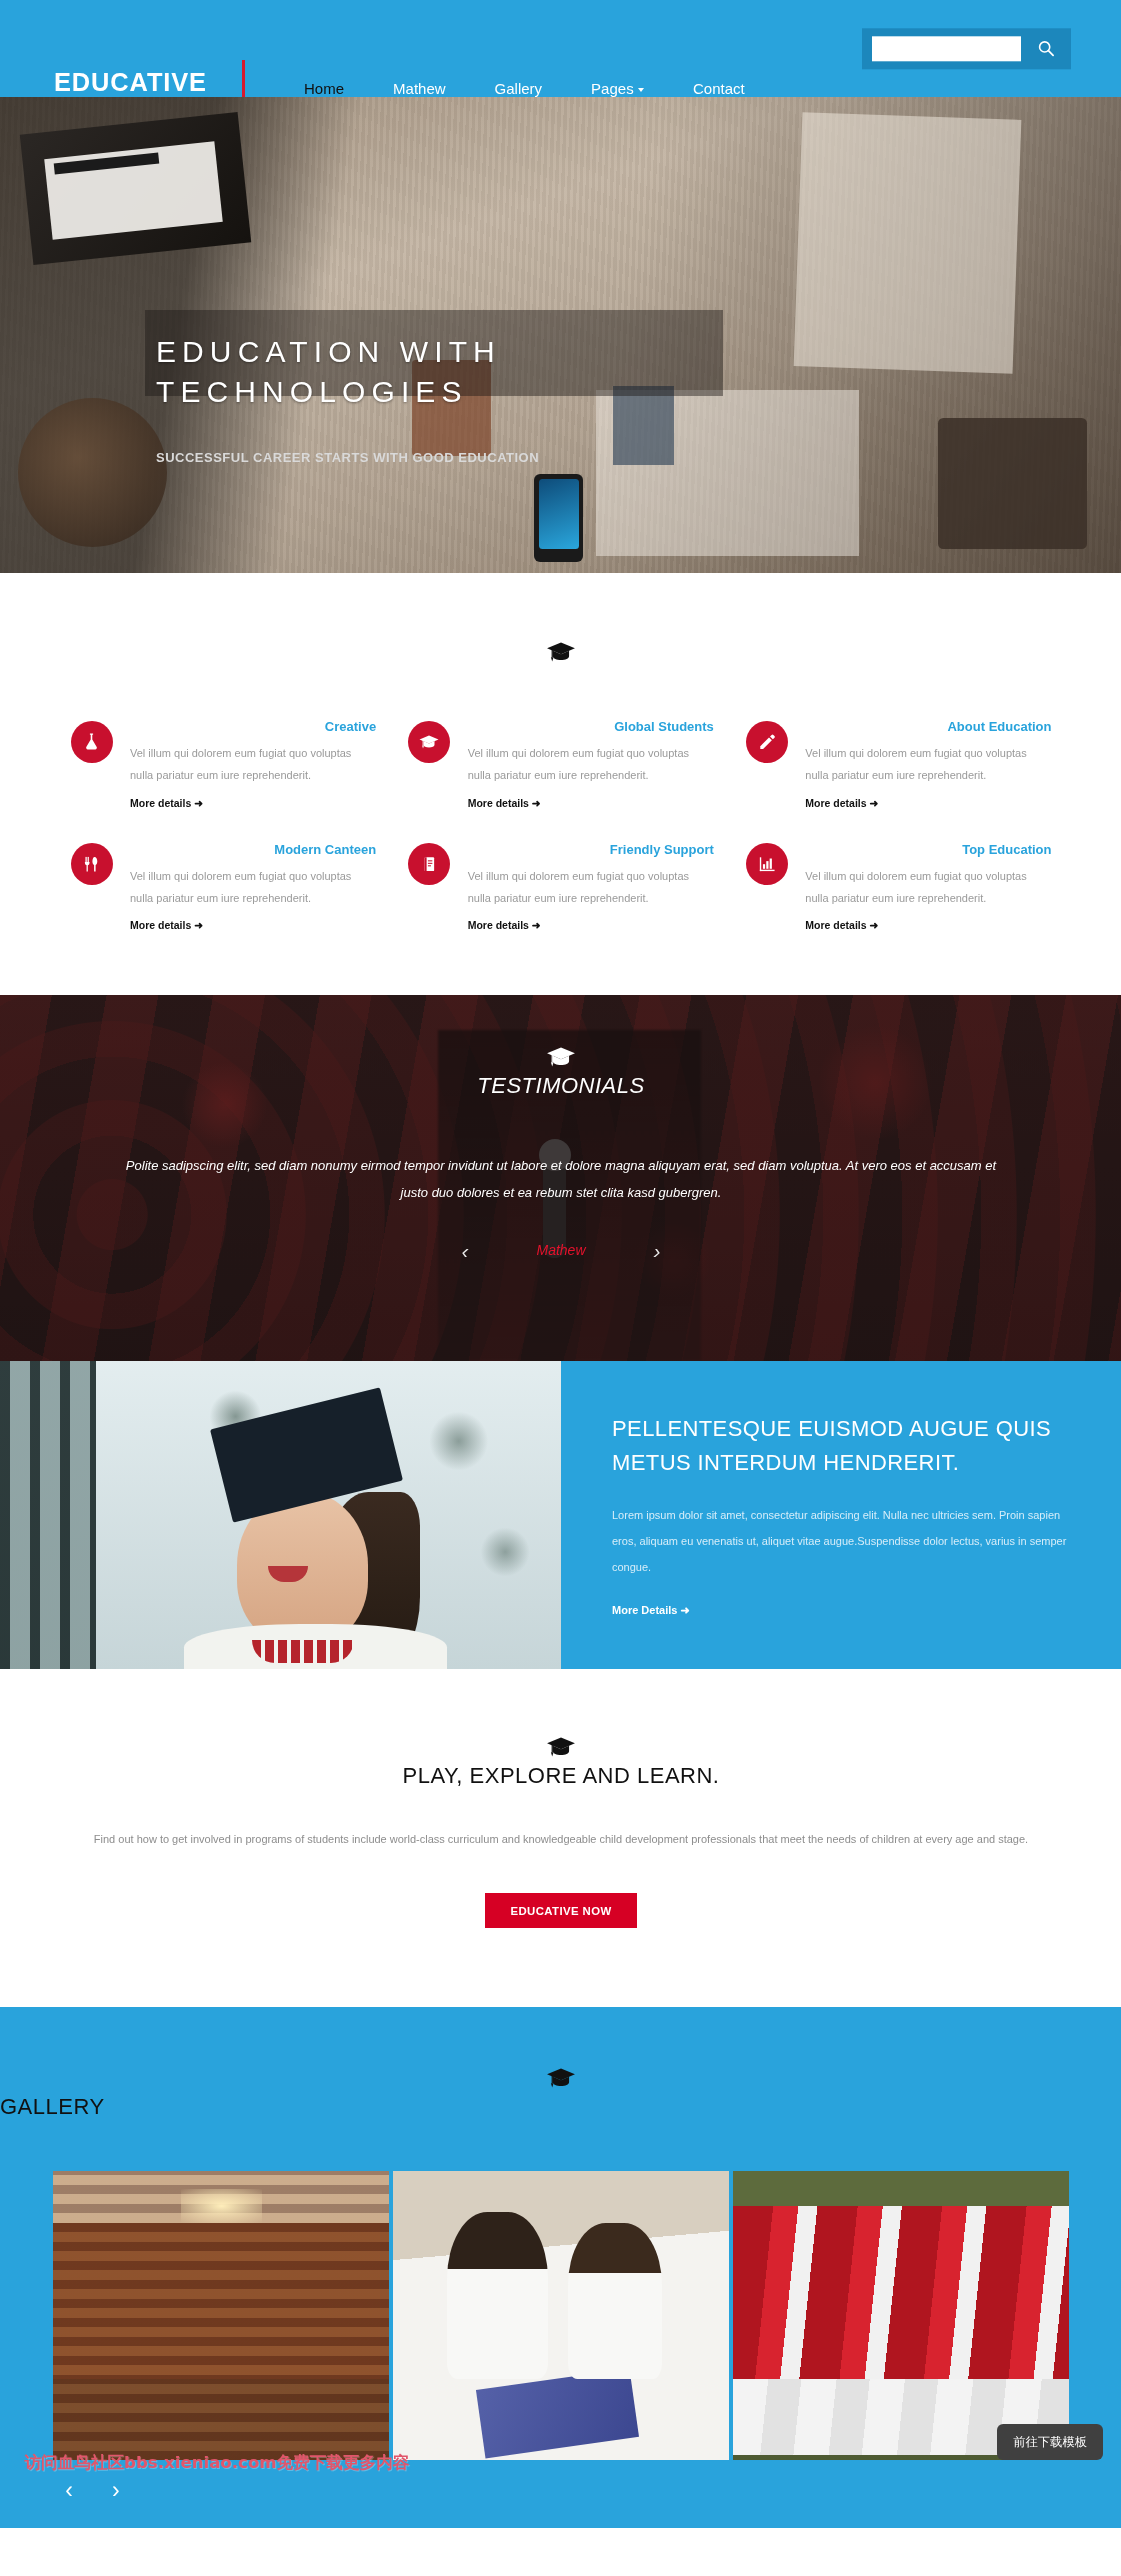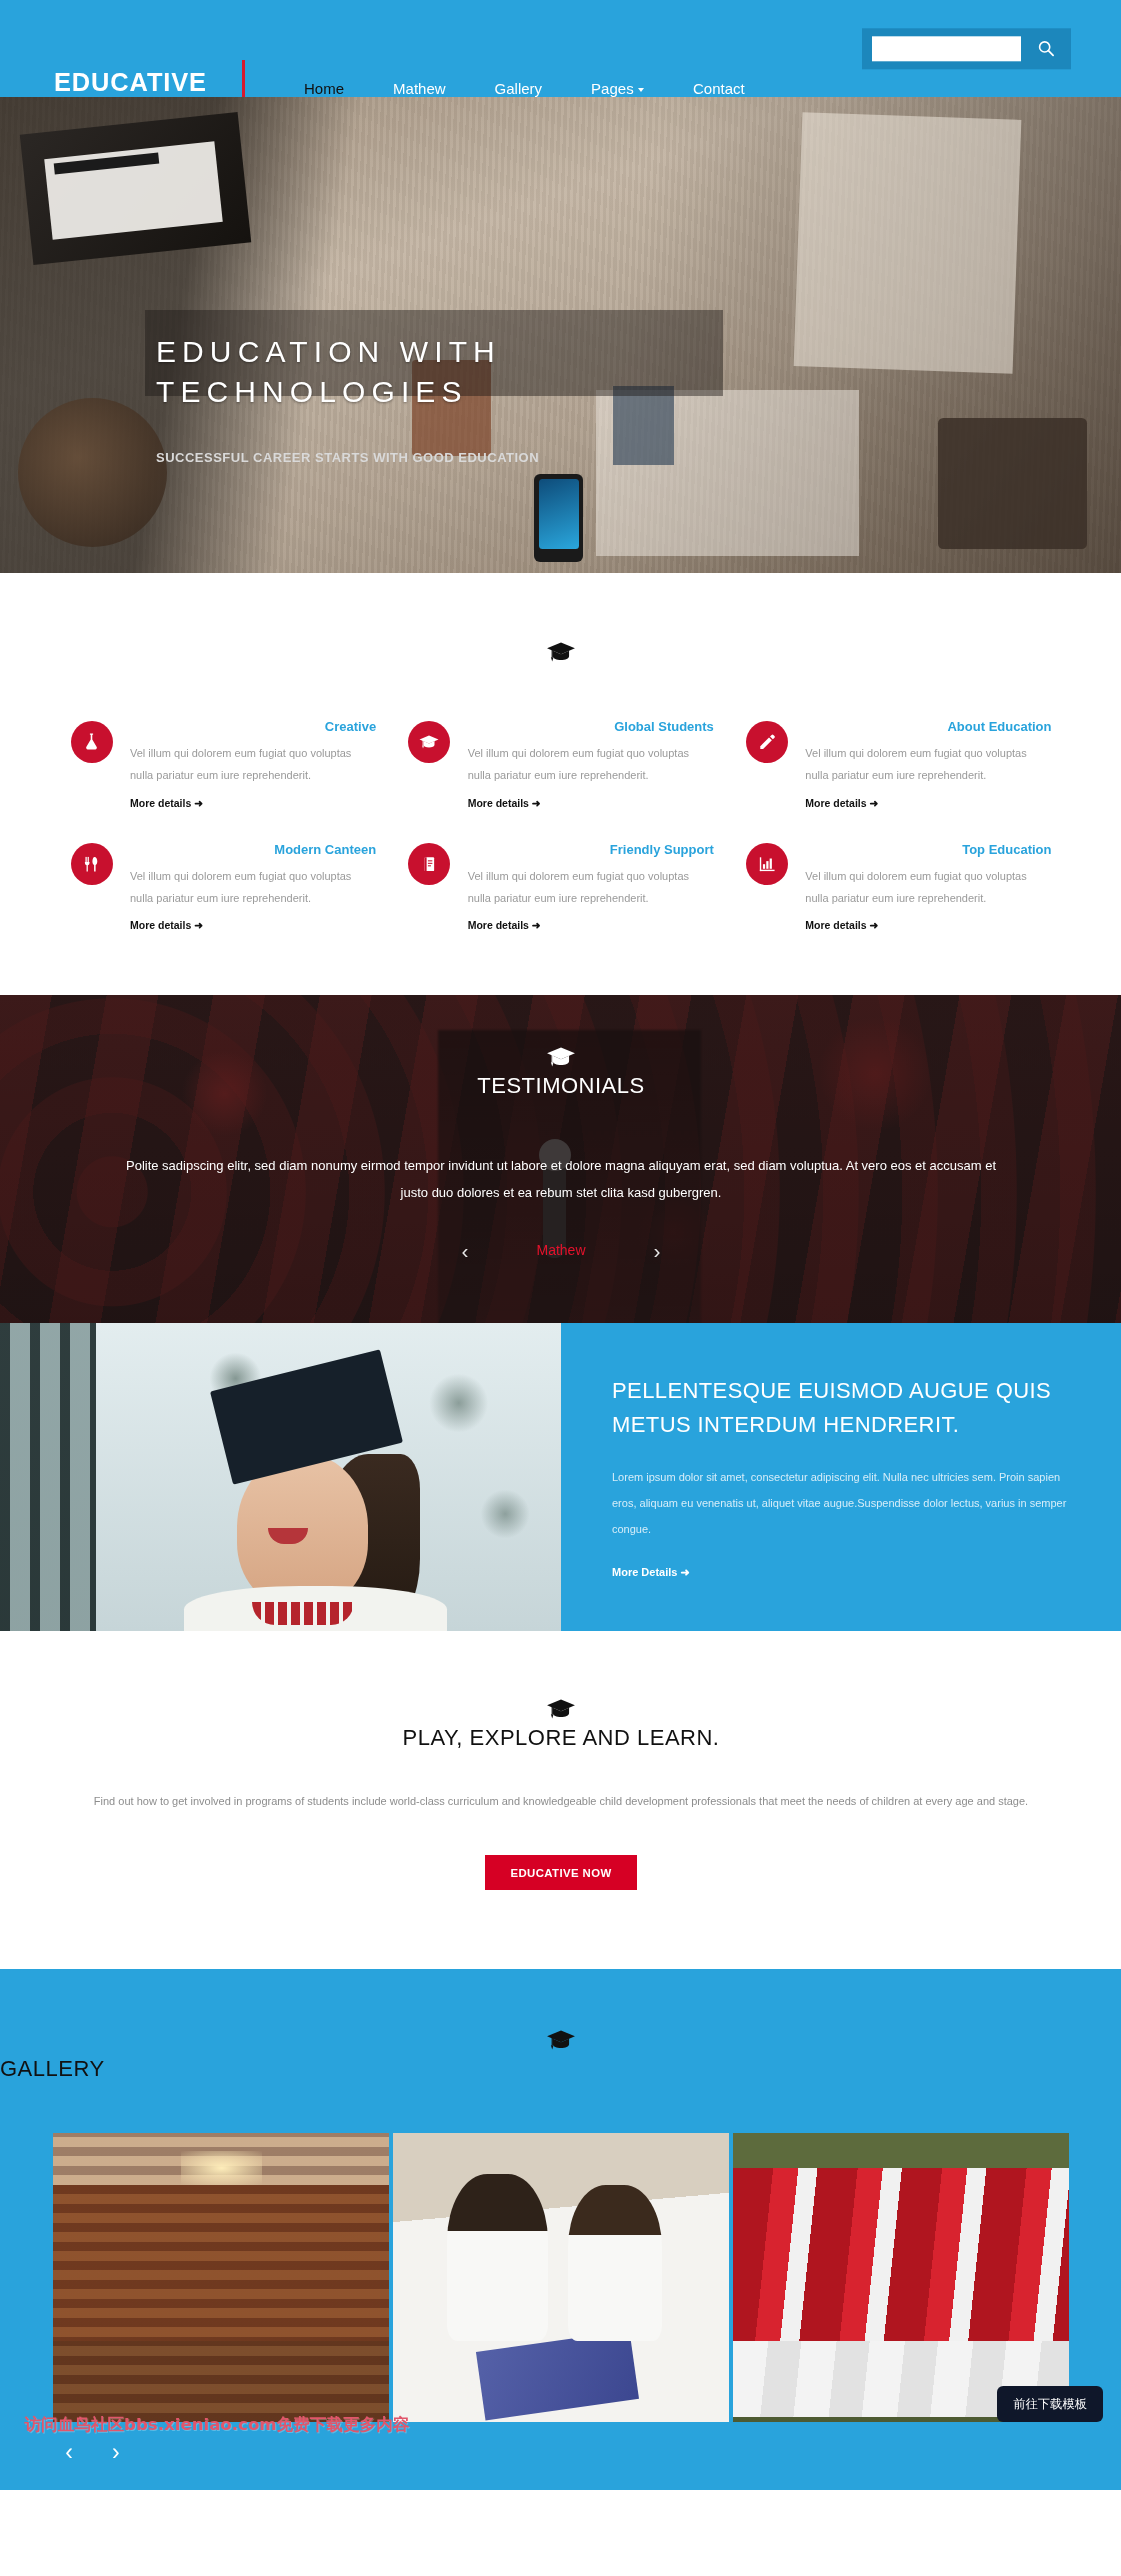--- a/index.html
+++ b/index.html
@@ -111,22 +111,23 @@
   .svc-body { flex:1 1 auto; }
   .svc-title { color:#29A3DC; font-size:13px; font-weight:bold; margin-bottom:8px;text-align:right; }
   .svc-text { color:#9a9a9a; font-size:11px; line-height:2.0; }
   .svc-more {
     display:inline-block; margin-top:10.5px; color:#111111;
     font-size:10.5px; font-weight:bold; text-decoration:none;
   }
 
   
   .testi {
-    position:relative; height:328px; overflow:hidden;
+    position:relative; height:366px; overflow:hidden;
     background:#3a2020;
+    font-style:italic;
   }
   .testi-bg {
     position:absolute; inset:0;
     background:
       radial-gradient(circle 61px at 20% 30%, rgba(160,40,40,.55), rgba(0,0,0,0) 70%),
       radial-gradient(circle 79px at 78% 24%, rgba(150,35,35,.5), rgba(0,0,0,0) 72%),
       radial-gradient(circle 53px at 60% 72%, rgba(120,30,30,.5), rgba(0,0,0,0) 72%),
       repeating-radial-gradient(circle 40px at 10% 60%, rgba(110,30,30,.35) 0 35px, rgba(0,0,0,0) 36px 79px),
       repeating-linear-gradient(100deg, rgba(90,25,25,.45) 0 51px, rgba(25,18,18,.55) 51px 105px),
       linear-gradient(180deg,#4a2424 0%,#2a1717 100%);
@@ -237,21 +238,21 @@
 
   
   .watermark {
     position:absolute; left:24.5px; bottom:54px; z-index:40;
     color:#E1566B; font-size:16.6px; font-weight:bold; white-space:nowrap;
     text-shadow:0.9px 0.9px 0 rgba(255,255,255,.25);
     font-family:"DejaVu Sans", sans-serif;
   }
   .dl-btn {
     position:absolute; right:19px; bottom:68px; z-index:50;
-    background:#0f172a; color:#ffffff; border:none; border-radius:6.1px;
+    background:#404040; color:#ffffff; border:none; border-radius:6.1px;
     padding:9.6px 16px; font-size:12.3px; cursor:pointer; white-space:nowrap;
     font-family:"DejaVu Sans", sans-serif;
     margin-top:8px;
   }
 </style>
 </head>
 <body>
 
 <div class="page">
 

